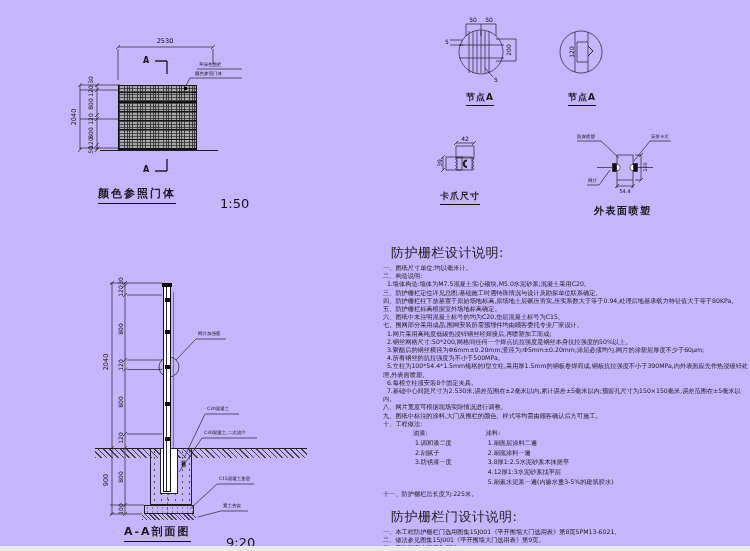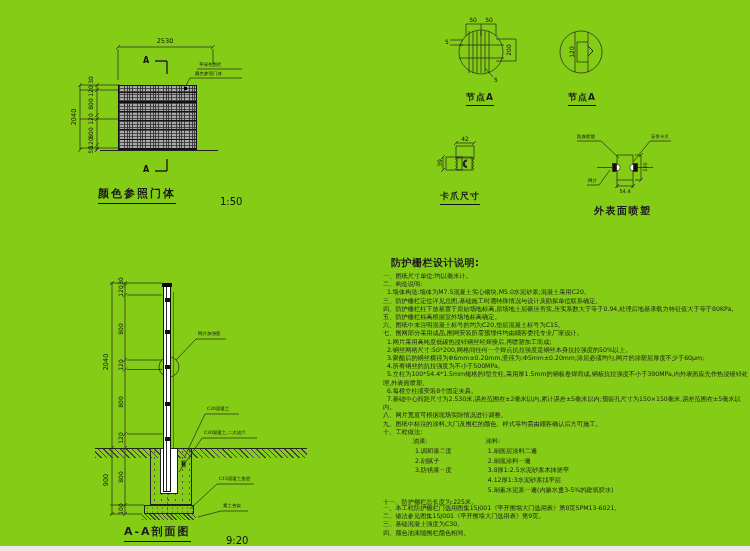--- a/index.html
+++ b/index.html
@@ -1,26 +1,26 @@
 <!DOCTYPE html>
 <html><head>
 <meta charset="utf-8">
 <style>
   html,body{margin:0;padding:0;}
-  .page{position:relative;width:750px;height:551px;background:#84cc16;overflow:hidden;
+  .page{position:relative;width:750px;height:551px;background:#c4b5fd;overflow:hidden;
         font-family:"DejaVu Sans",sans-serif;color:#1a1a1a;}
   .lbl{position:absolute;font-size:6px;color:#111;white-space:nowrap;line-height:1;}
   .dimh{transform:translate(-50%,-50%);}
   .dimv{transform:translate(-50%,-50%) rotate(-90deg);}
   .title{position:absolute;font-size:11px;font-weight:600;letter-spacing:2px;
          border-bottom:1.5px solid #111;padding-bottom:2px;white-space:nowrap;}
   .title-sm{position:absolute;font-size:9px;font-weight:600;letter-spacing:1px;
          border-bottom:1.2px solid #111;padding-bottom:1px;white-space:nowrap;}
   .title-plain{position:absolute;font-size:10px;font-weight:600;letter-spacing:1.5px;white-space:nowrap;}
-  .scale{position:absolute;font-size:10px;color:#111;}
+  .scale{position:absolute;font-size:13px;color:#111;}
   .tiny{font-size:4.5px;}
   svg.linework{position:absolute;left:0;top:0;}
   
   .mesh{position:absolute;left:118px;top:85px;width:79px;height:65px;border:1px solid #111;box-sizing:border-box;
     background:
       repeating-linear-gradient(0deg,#111 0 1.2px,rgba(0,0,0,0) 1.2px 9.3px),
       repeating-linear-gradient(90deg,rgba(45,45,45,.85) 0 0.8px,rgba(0,0,0,0) 0.8px 2.6px),
       repeating-linear-gradient(0deg,#4a4a4a 0 1px,#a9a9a9 1px 3px);}
   .mesh-dot{position:absolute;left:184px;top:87px;width:3px;height:3px;background:#000;}
   
@@ -34,21 +34,21 @@
   .pit{position:absolute;left:150px;top:448px;width:42px;height:57px;border:1px solid #222;box-sizing:border-box;
     background-image:radial-gradient(#555 0.6px,rgba(0,0,0,0) 0.9px);background-size:7px 6px;}
   .blockout{position:absolute;left:160px;top:448px;width:18px;height:46px;background:#fff;border:1px solid #222;box-sizing:border-box;}
   .slab{position:absolute;left:144px;top:505px;width:50px;height:9px;border:1px solid #222;box-sizing:border-box;
     background-image:radial-gradient(#555 0.5px,rgba(0,0,0,0) 0.8px);background-size:5px 4px;}
   .soil{position:absolute;left:142px;top:514px;width:54px;height:6px;
     background:repeating-linear-gradient(45deg,#444 0 1px,rgba(0,0,0,0) 1px 3px);}
   
   .notes{position:absolute;left:383px;top:240px;width:366px;}
   .notes2{position:absolute;left:383px;top:504px;width:366px;}
-  .nhead{font-size:10px;font-weight:700;margin:16px 0 2px 8px;letter-spacing:0.5px;}
+  .nhead{font-size:13px;font-weight:400;margin:4px 0 2px 8px;letter-spacing:0.5px;}
   .nlist .nline{font-size:6.2px;line-height:8.2px;white-space:pre-wrap;}
   .workcols{display:flex;gap:34px;margin-left:30px;}
   .workcols .col .nline{font-size:6.2px;line-height:9.8px;white-space:pre;}
   .lastline{font-size:6.2px;line-height:8.2px;margin-top:3px;}
   .vert-lbl{position:absolute;font-size:4.5px;writing-mode:vertical-rl;letter-spacing:1px;}
   .bottom-strip{position:absolute;left:0;top:546px;width:750px;height:5px;background:#e9e9e9;}
 </style>
 </head>
 <body>
 
@@ -264,20 +264,21 @@
           <div class="nline"> 2.刷底涂料一遍</div>
           <div class="nline"> 3.8厚1:2.5水泥砂浆木抹搓平</div>
           <div class="nline"> 4.12厚1:3水泥砂浆找平层</div>
           <div class="nline"> 5.刷素水泥浆一遍(内掺水重3-5%的建筑胶水)</div>
         </div>
     </div>
     <div class="lastline">十一、防护栅栏总长度为:225米。</div>
   </div>
 
   <div class="notes2">
+    <div class="nhead">防护栅栏门设计说明:</div>
     <div class="nlist">
         <div class="nline">一、本工程防护栅栏门选用图集15J001《平开围墙大门选用表》第8页SPM13-6021。</div>
         <div class="nline">二、做法参见图集15J001《平开围墙大门选用表》第9页。</div>
         <div class="nline">三、基础混凝土强度为C30。</div>
         <div class="nline">四、颜色油漆随围栏颜色相同。</div>
       </div>
   </div>
 
   <div class="bottom-strip"></div>
 </div>

